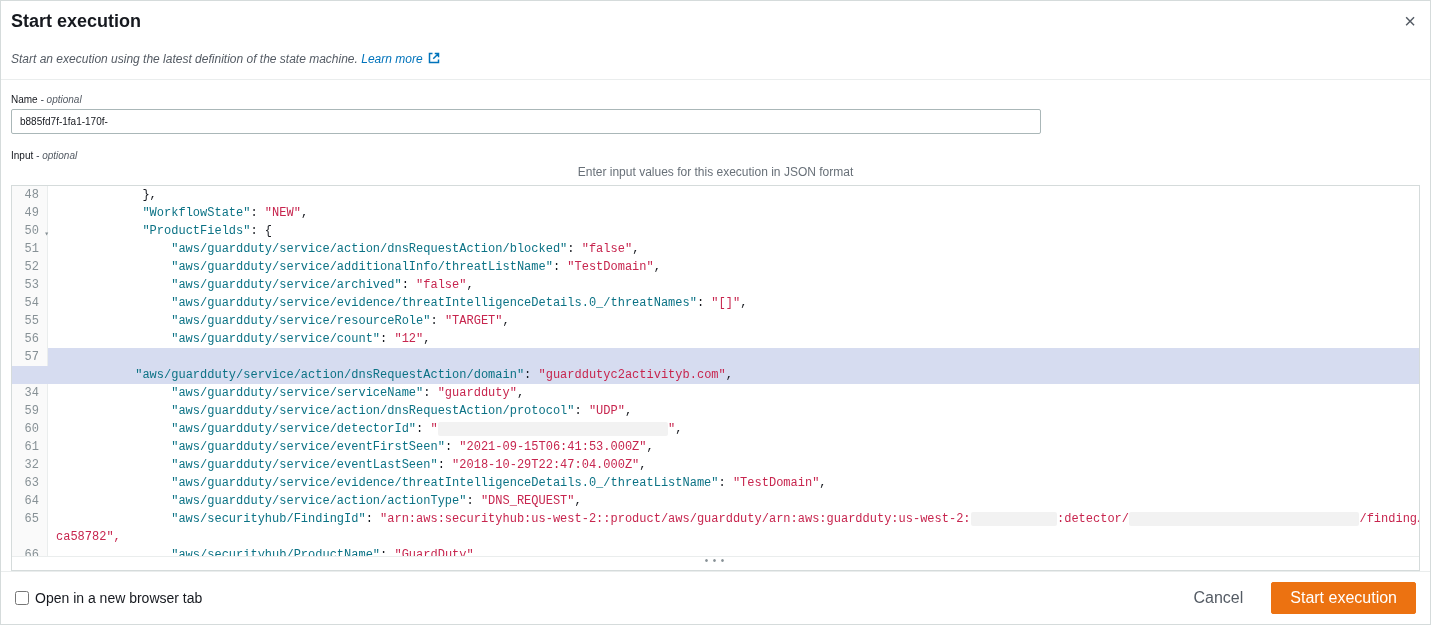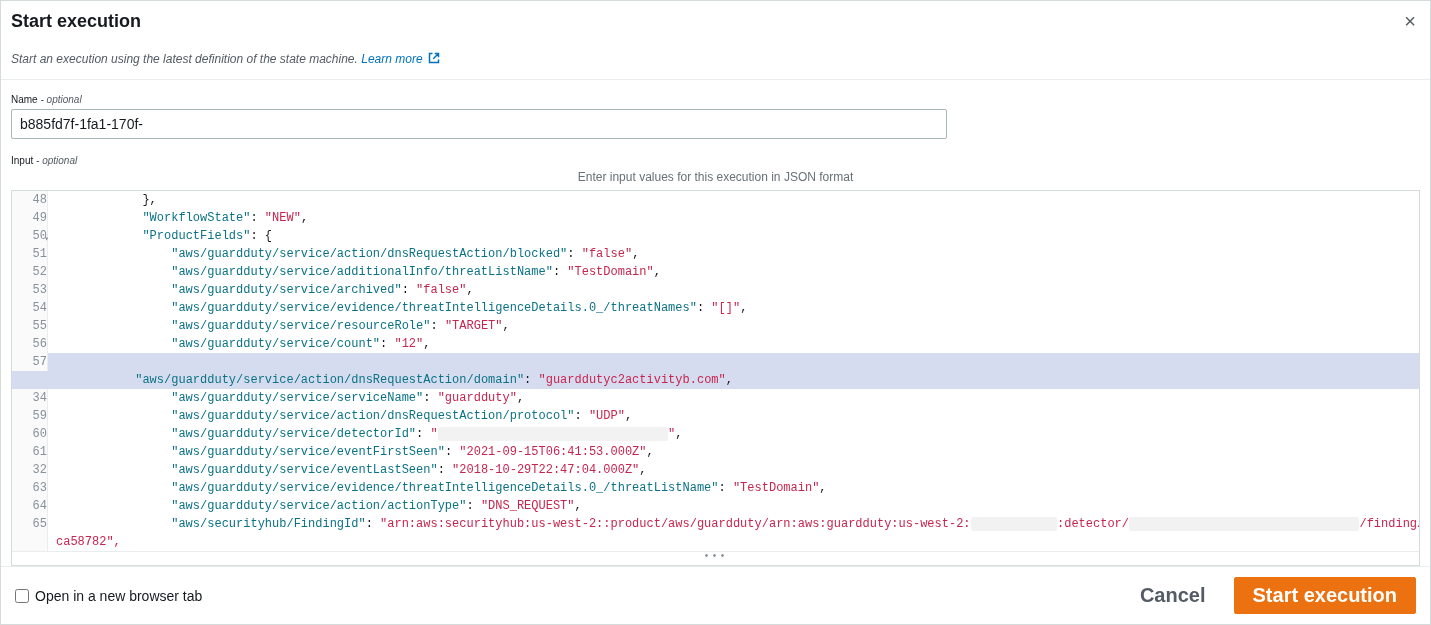--- a/index.html
+++ b/index.html
@@ -72,25 +72,25 @@
   font-style: italic;
   color: #545b64;
 }
 .field-hint {
   font-size: 12px;
   color: #687078;
   margin-bottom: 6px;
   text-align: center;
 }
 .text-input {
-  width: 936px;
+  width: 1030px;
   padding: 6px 8px;
   border: 1px solid #aab7b8;
   border-radius: 2px;
-  font-size: 14px;
+  font-size: 10px;
   color: #16191f;
   display: block;
 }
 .input-block { margin-bottom: 16px; }
 .code-editor {
   border: 1px solid #d5dbdb;
   flex: 1;
   display: flex;
   flex-direction: column;
   font-family: Menlo, Monaco, "Courier New", monospace;
@@ -105,21 +105,21 @@
 .code-line {
   display: flex;
   white-space: pre;
   line-height: 18px;
 }
 .code-line.highlighted { background: #d6dcf0; flex-direction: column; }
 .gutter {
   width: 36px;
   min-width: 36px;
   text-align: right;
-  padding-right: 0;
+  padding-right: 8px;
   color: #879196;
   background: #fafafa;
   border-right: 1px solid #eaeded;
   user-select: none;
   position: relative;
 }
 .fold-marker {
   position: absolute;
   right: -2px;
   top: 3px;
@@ -156,24 +156,24 @@
   gap: 6px;
   font-size: 14px;
 }
 .chk-wrap input[type=checkbox] {
   width: 14px; height: 14px; cursor: pointer;
 }
 .footer-spacer { flex: 1; }
 .btn {
   padding: 6px 18px;
   border-radius: 2px;
-  font-size: 20px;
+  font-size: 16px;
   cursor: pointer;
   border: 1px solid transparent;
-  font-weight: 700;
+  font-weight: 400;
 }
 .btn-cancel {
   background: #fff;
   border: none;
   color: #545b64;
   margin-right: 10px;
 }
 .btn-primary {
   background: #ec7211;
   border-color: #ec7211;

